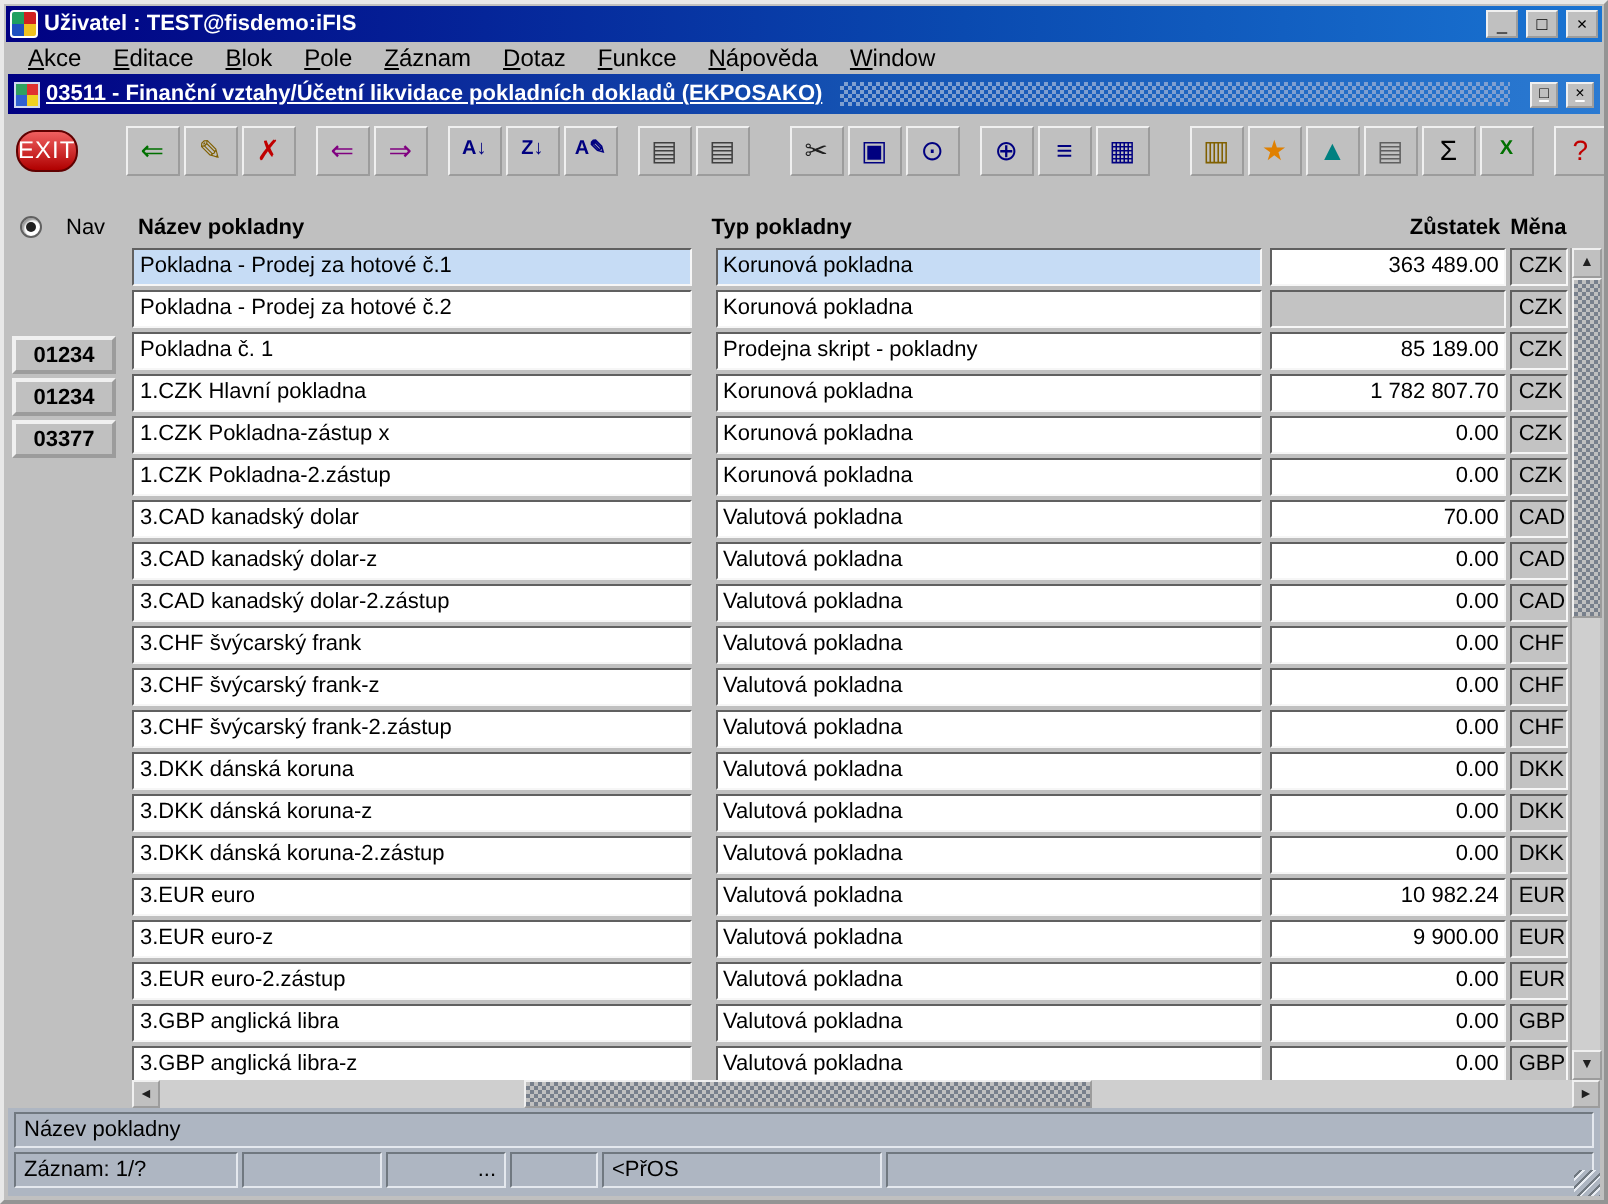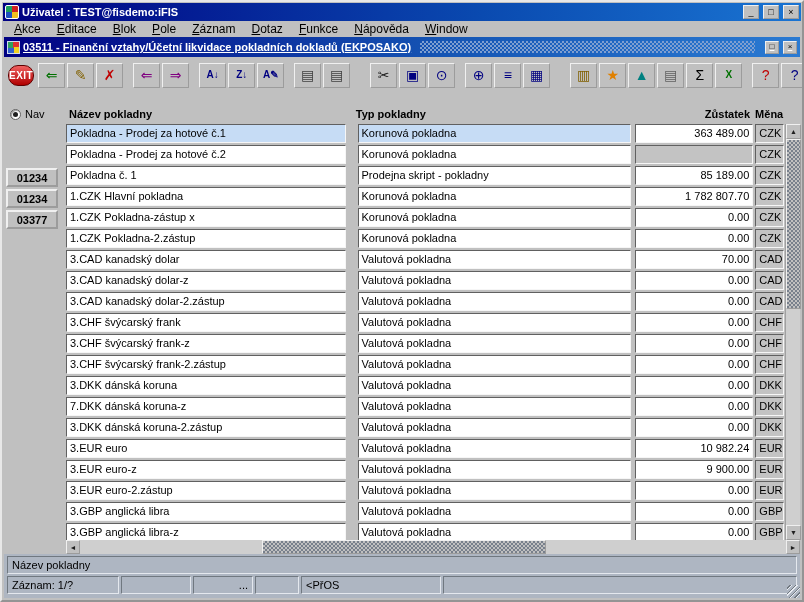--- a/index.html
+++ b/index.html
@@ -52,38 +52,38 @@
   }
   .mdibtn {
     width:14px; height:13px; padding:0; margin-left:1px;
     background:#c0c0c0; border:1px outset #f0f0f0;
     font-size:8px; line-height:10px; color:#000;
     display:flex; align-items:center; justify-content:center;
   }
   
   .toolbar { height:36px; display:flex; align-items:center; padding:2px 6px; gap:2px; }
   .exit-btn {
-    width:36px; height:21px; border-radius:10px; margin-right:2px;
+    width:36px; height:21px; border-radius:10px; margin-right:22px;
     background:linear-gradient(#f06060,#b00000); border:1px solid #600000;
-    color:#fff; font-weight:bold; font-size:10px; letter-spacing:0.5px;
+    color:#fff; font-weight:normal; font-size:12px; letter-spacing:0.5px;
     display:flex; align-items:center; justify-content:center; padding:0;
   }
   .tbtn {
     width:27px; height:25px; padding:0;
     background:#c0c0c0; border:1px outset #f0f0f0;
     display:flex; align-items:center; justify-content:center;
   }
   .tbtn.gap { margin-left:8px; }
   .tbtn.biggap { margin-left:18px; }
   .tbtn .glyph { font-size:14px; line-height:1; }
   .tbtn .glyph.small { font-size:10px; font-weight:bold; }
   
   .content { position:absolute; left:2px; right:2px; top:102px; bottom:60px; }
   .navcol { position:absolute; left:0; top:0; width:62px; bottom:0; }
-  .nav-radio-row { display:flex; align-items:flex-end; gap:4px; padding:4px 0 0 6px; }
+  .nav-radio-row { display:flex; align-items:flex-start; gap:12px; padding:4px 0 0 6px; }
   .radio {
     width:11px; height:11px; border-radius:50%;
     background:#fff; border:1px solid #606060;
     box-shadow:inset 1px 1px 1px #9a9a9a; position:relative;
   }
   .radio::after { content:""; position:absolute; left:2px; top:2px; width:5px; height:5px; border-radius:50%; background:#202020; }
   .navbtns { position:absolute; top:64px; left:2px; display:flex; flex-direction:column; gap:2px; }
   .navbtn {
     width:52px; height:19px; padding:0;
     background:#c0c0c0; border:2px outset #f0f0f0;
@@ -403,21 +403,21 @@
   </div>
 
   <div class="trow">
     <div class="cell name">3.DKK dánská koruna</div>
     <div class="cell type">Valutová pokladna</div>
     <div class="cell balance">0.00</div>
     <div class="cell currency">DKK</div>
   </div>
 
   <div class="trow">
-    <div class="cell name">7.DKK dánská koruna-z</div>
+    <div class="cell name">3.DKK dánská koruna-z</div>
     <div class="cell type">Valutová pokladna</div>
     <div class="cell balance">0.00</div>
     <div class="cell currency">DKK</div>
   </div>
 
   <div class="trow">
     <div class="cell name">3.DKK dánská koruna-2.zástup</div>
     <div class="cell type">Valutová pokladna</div>
     <div class="cell balance">0.00</div>
     <div class="cell currency">DKK</div>

